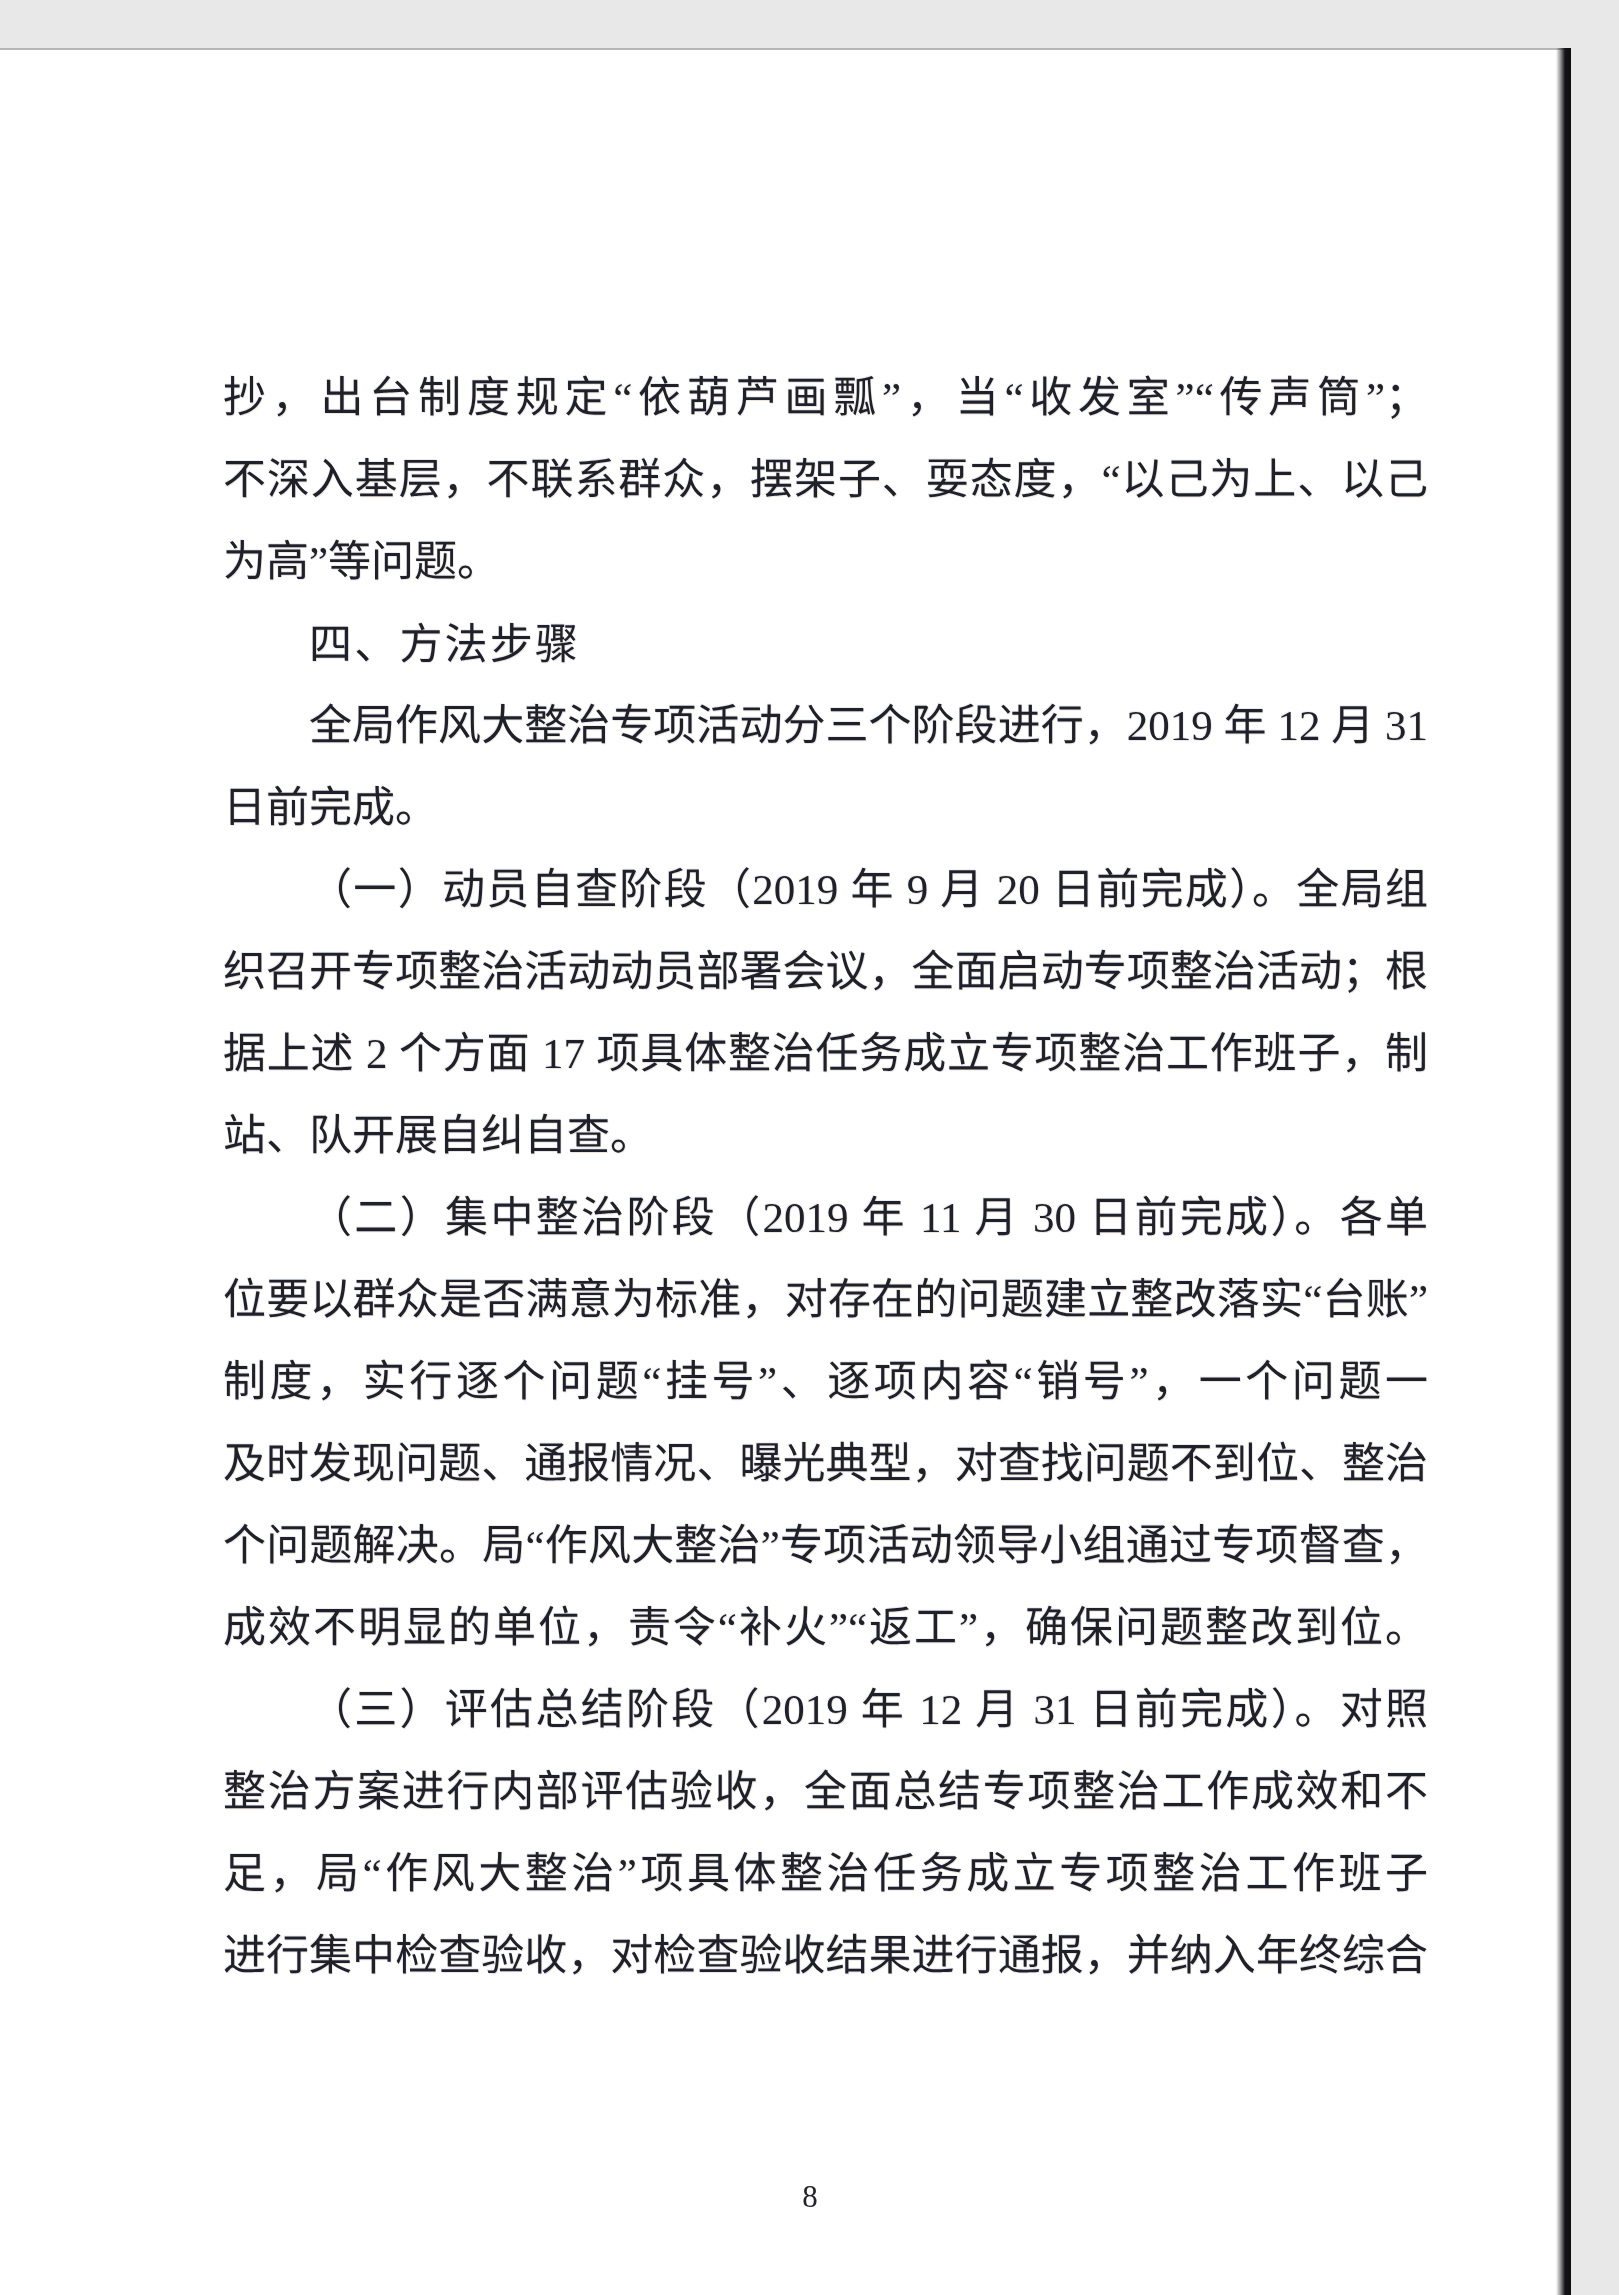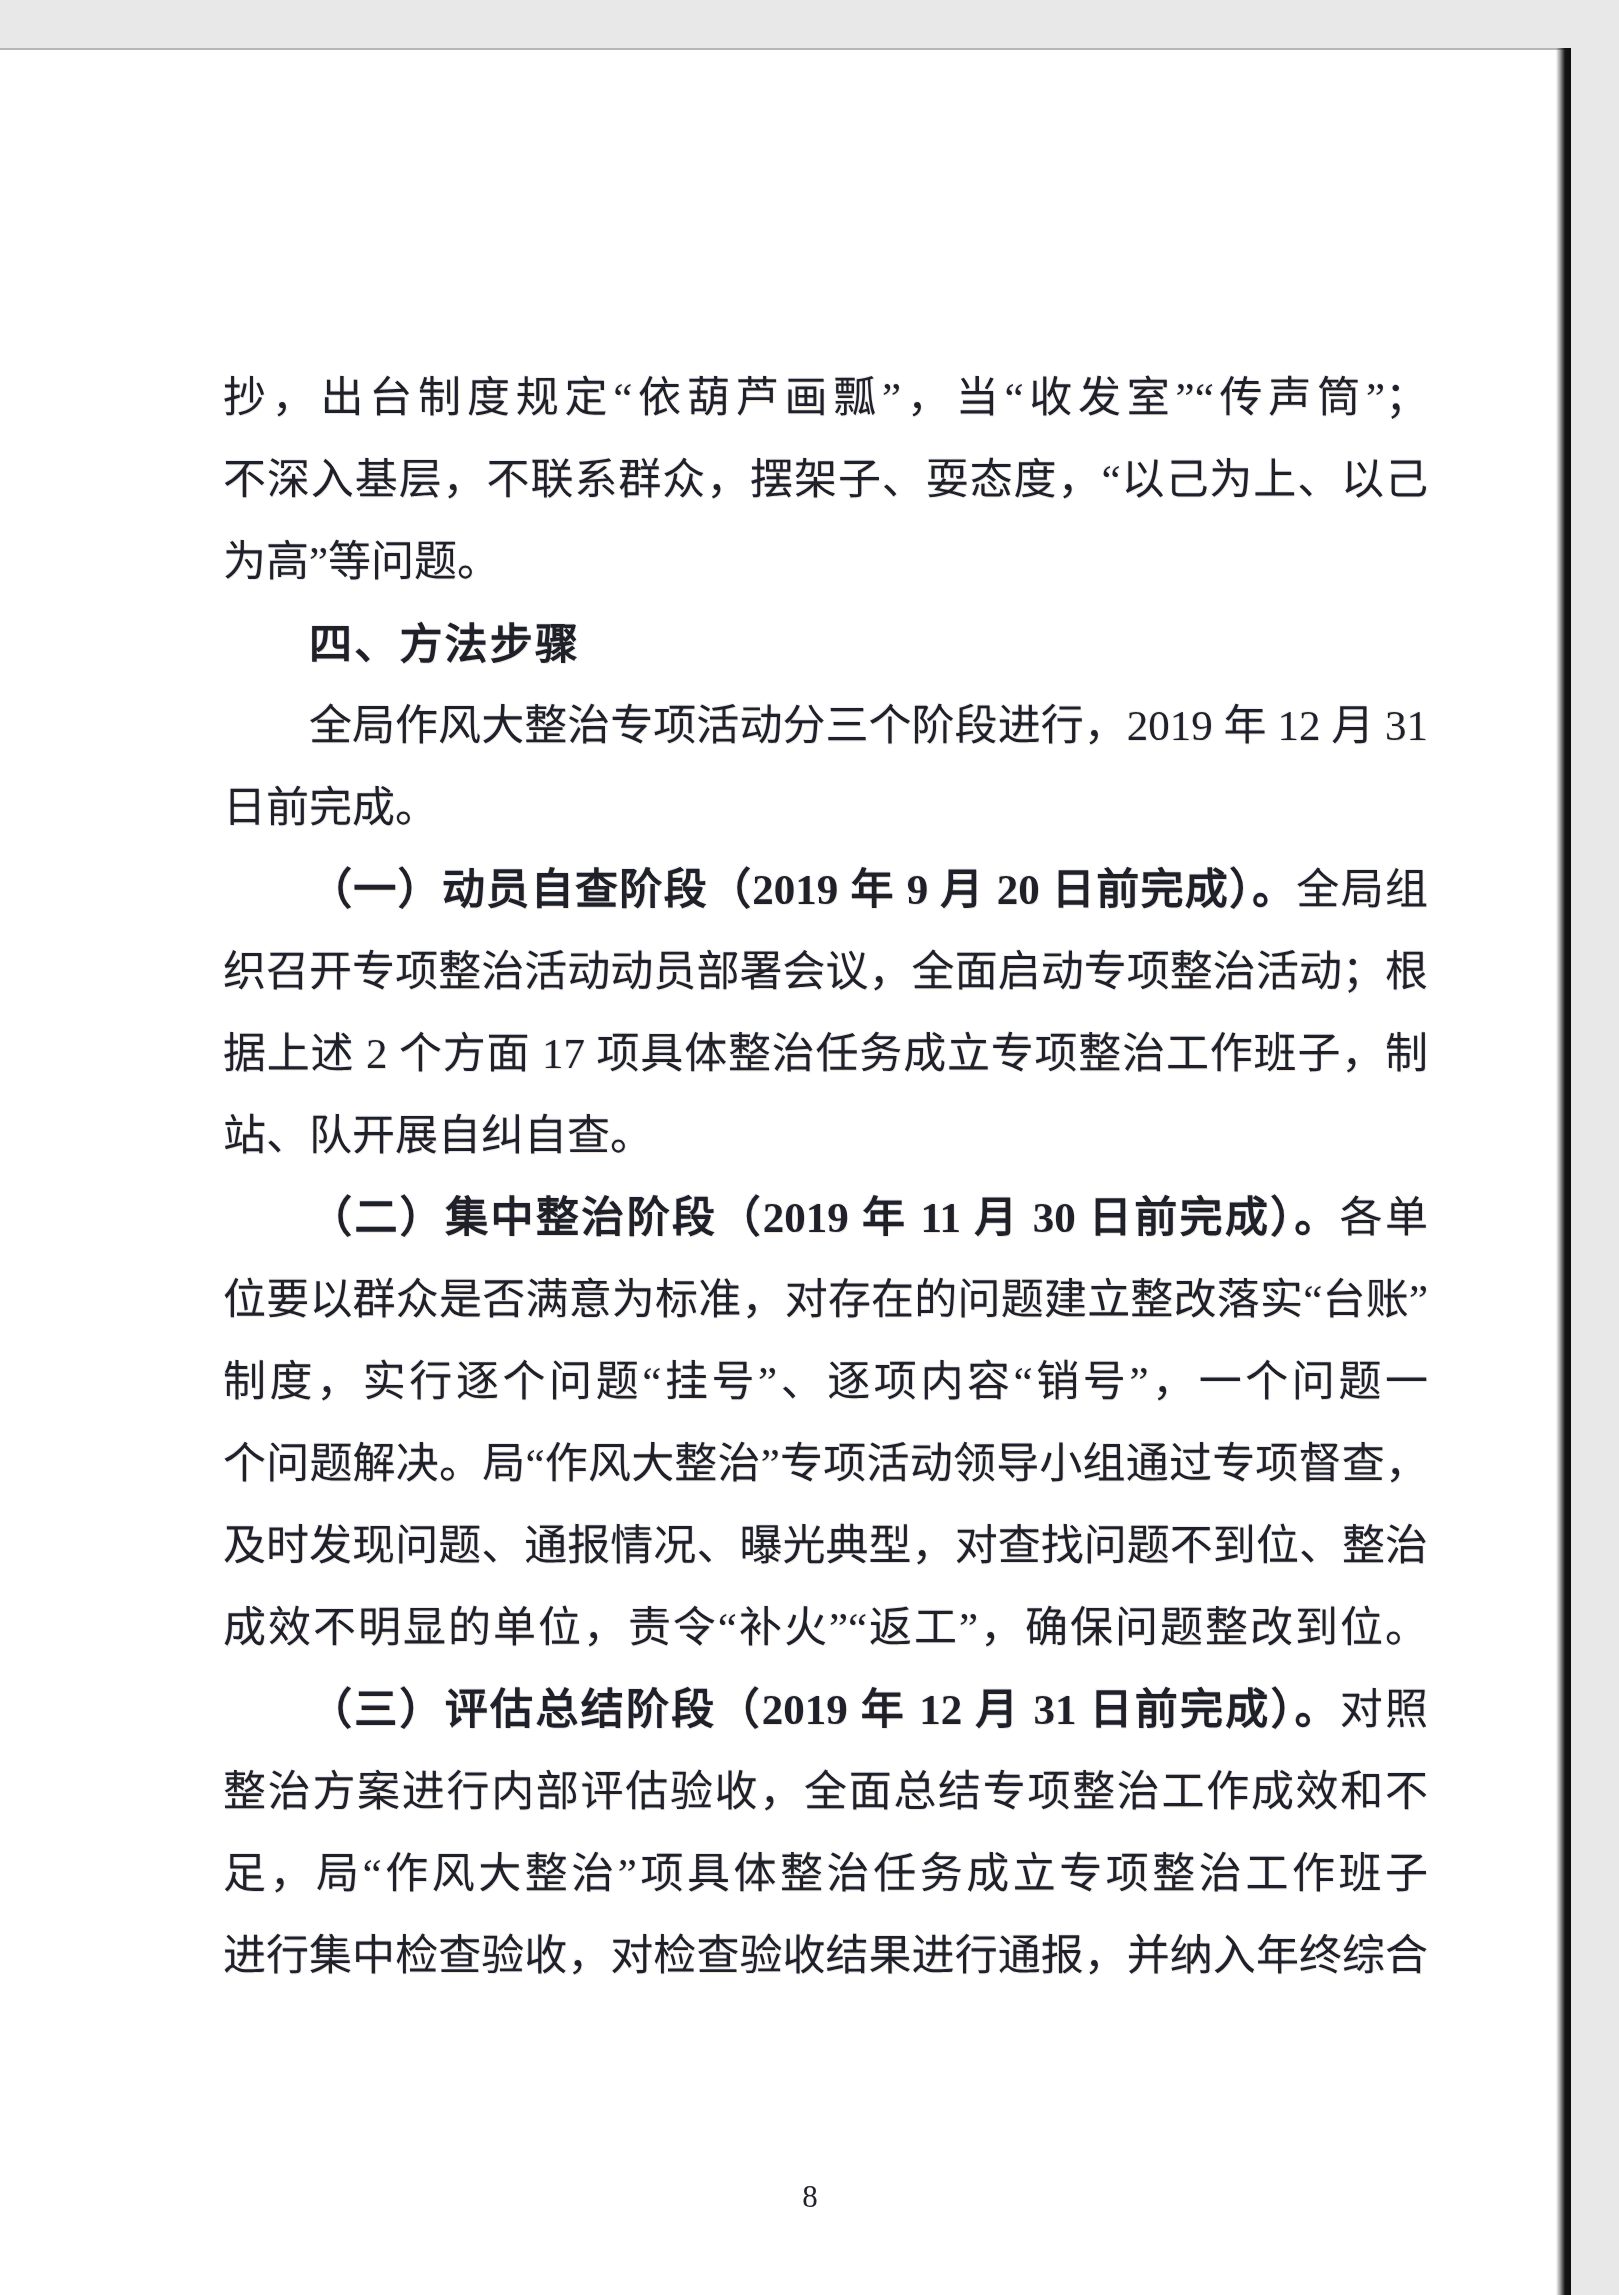--- a/index.html
+++ b/index.html
@@ -55,21 +55,21 @@
   }
   .line.indent {
     text-indent: 86px;
   }
   .line.heading {
     font-family: "Liberation Sans", "DejaVu Sans", sans-serif;
     font-weight: bold;
     letter-spacing: 2.2px;
   }
   .seg-bold {
-    font-weight: bold;
+    font-weight: normal;
   }
   .page-number {
     position: absolute;
     top: 2130px;
     left: 0;
     width: 1620px;
     text-align: center;
     font-size: 31px;
     line-height: 38px;
     font-family: "Liberation Serif", "DejaVu Serif", serif;
@@ -88,22 +88,22 @@
       <div class="line indent heading"><span class="seg-bold">四、方法步骤</span></div>
       <div class="line justify indent"><span class="seg-regular">全局作风大整治专项活动分三个阶段进行，2019 年 12 月 31</span></div>
       <div class="line"><span class="seg-regular">日前完成。</span></div>
       <div class="line justify indent"><span class="seg-bold">（一）动员自查阶段（2019 年 9 月 20 日前完成）。</span><span class="seg-regular">全局组</span></div>
       <div class="line justify"><span class="seg-regular">织召开专项整治活动动员部署会议，全面启动专项整治活动；根</span></div>
       <div class="line justify"><span class="seg-regular">据上述 2 个方面 17 项具体整治任务成立专项整治工作班子，制</span></div>
       <div class="line"><span class="seg-regular">站、队开展自纠自查。</span></div>
       <div class="line justify indent"><span class="seg-bold">（二）集中整治阶段（2019 年 11 月 30 日前完成）。</span><span class="seg-regular">各单</span></div>
       <div class="line justify"><span class="seg-regular">位要以群众是否满意为标准，对存在的问题建立整改落实“台账”</span></div>
       <div class="line justify"><span class="seg-regular">制度，实行逐个问题“挂号”、逐项内容“销号”，一个问题一</span></div>
+      <div class="line justify"><span class="seg-regular">及时发现问题、通报情况、曝光典型，对查找问题不到位、整治</span></div>
       <div class="line justify"><span class="seg-regular">个问题解决。局“作风大整治”专项活动领导小组通过专项督查，</span></div>
-      <div class="line justify"><span class="seg-regular">及时发现问题、通报情况、曝光典型，对查找问题不到位、整治</span></div>
       <div class="line justify"><span class="seg-regular">成效不明显的单位，责令“补火”“返工”，确保问题整改到位。</span></div>
       <div class="line justify indent"><span class="seg-bold">（三）评估总结阶段（2019 年 12 月 31 日前完成）。</span><span class="seg-regular">对照</span></div>
       <div class="line justify"><span class="seg-regular">整治方案进行内部评估验收，全面总结专项整治工作成效和不</span></div>
       <div class="line justify"><span class="seg-regular">足，局“作风大整治”项具体整治任务成立专项整治工作班子</span></div>
       <div class="line justify"><span class="seg-regular">进行集中检查验收，对检查验收结果进行通报，并纳入年终综合</span></div>
     </div>
   <div class="page-number">8</div>
   <div class="edge-right"></div>
 </div>
 

